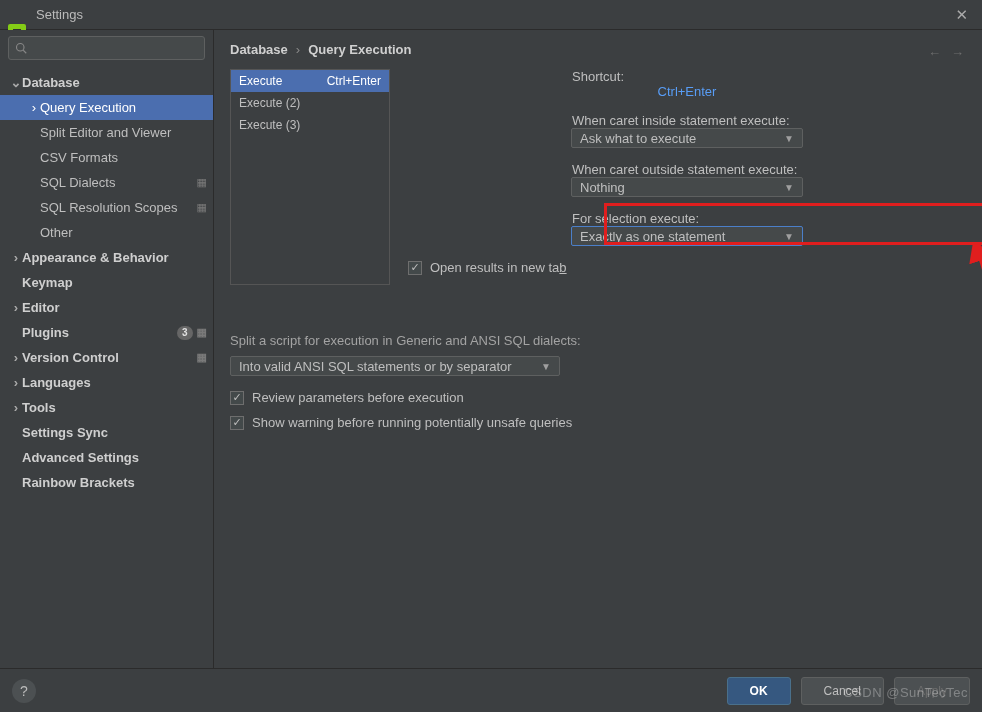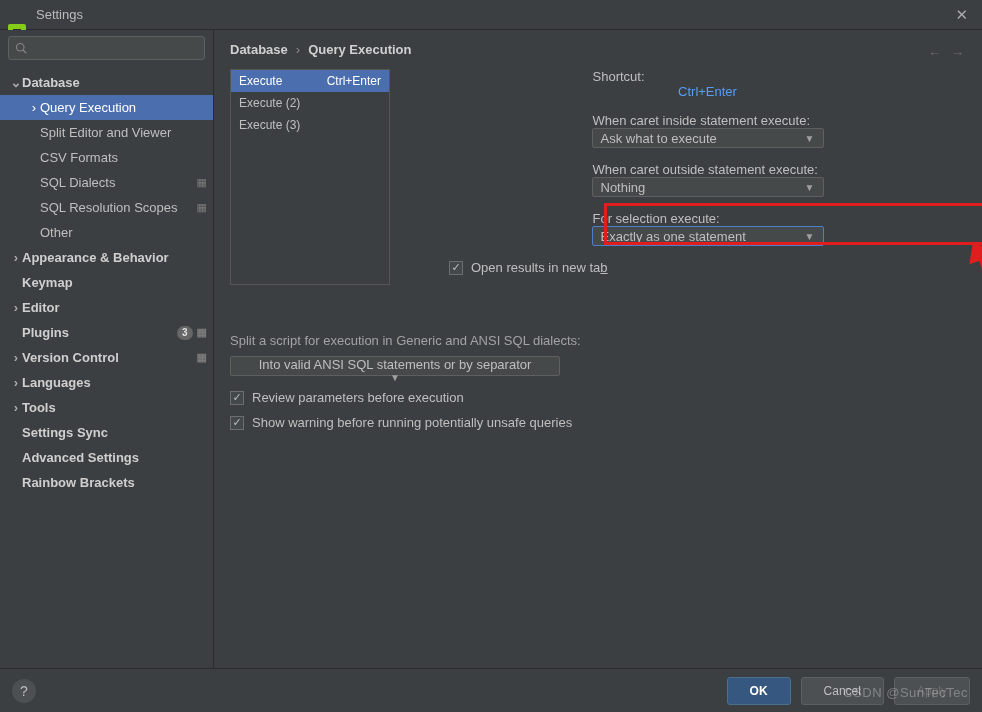--- a/index.html
+++ b/index.html
@@ -20,33 +20,33 @@
   .node.lvl1.sel { background: #4b6eaf; color: #fff; }
   .node .chev { width: 12px; display: inline-flex; justify-content:center; color:#a9a9a9;}
   .node .lbl { flex: 1; white-space: nowrap; overflow: hidden; text-overflow: ellipsis; }
   .node .gear { color: #7a7a7a; font-size: 11px; margin-left: 4px; }
   .badge { background: #666; color: #e0e0e0; border-radius: 8px; font-size: 10px; padding: 0 5px; line-height: 14px; height: 14px; }
   .main { flex: 1; display: flex; flex-direction: column; padding: 12px 16px 8px 16px; position: relative; }
   .crumbs { display: flex; align-items: center; margin-bottom: 12px; color:#d0d0d0; font-weight:bold;}
   .crumbs .sep { margin: 0 8px; color: #888; font-weight:normal;}
   .navbtns { position: absolute; right: 18px; top: 14px; display: flex; gap: 10px; color: #6e6e6e; }
   .content { flex: 1; display: flex; flex-direction: column; }
-  .toprow { display: flex; gap: 41px; }
+  .toprow { display: flex; }
   .exec-list { width: 160px; border: 1px solid #555; background: #3c3f41; }
   .exec-row { display: flex; justify-content: space-between; align-items: center; height: 22px; padding: 0 8px; font-size: 12px; color:#bfbfbf; cursor:pointer;}
   .exec-row.sel { background: #4b6eaf; color: #fff; }
   .formcol { flex: 1; padding-left: 18px; }
   .frow { display: flex; align-items: center; margin-bottom: 14px; flex-direction: column; }
   .flabel { width: 230px; color:#bfbfbf;}
   .fval { flex: 1; }
   .link { color: #589df6; }
   .select { width: 232px; height: 20px; background: #45494a; border: 1px solid #5e6060; color: #bfbfbf; display: flex; align-items: center; justify-content: space-between; padding: 0 8px; border-radius: 2px; cursor:pointer;}
   .select.hl { border: 1px solid #4b7fc9; }
   .select .arr { color: #9f9f9f; font-size: 10px; }
-  .select.wide { width: 244px; flex-direction: column; }
+  .select.wide { width: 244px; }
   .cbrow { display: flex; align-items: center; margin-bottom: 10px; color:#bfbfbf;}
   .cbrow .box { width: 14px; height: 14px; border: 1px solid #6e6e6e; margin-right: 8px; display: flex; align-items: center; justify-content: center; font-size: 11px; color: #bfbfbf; background:#43494a;}
   .sectext { color:#a3a3a3; margin-bottom:8px; }
   .redbox { position: absolute; border: 3px solid #e01e1e; pointer-events: none; left: 390px; top: 173px; width: 525px; height: 42px; }
   .arrow { position: absolute; left: 755px; top: 215px; pointer-events:none;}
   .footer { height: 44px; border-top: 1px solid #2b2b2b; display: flex; align-items: center; padding: 0 12px; }
   .help { width: 24px; height: 24px; border-radius: 12px; background: #4c5052; color: #bbb; display: flex; align-items: center; justify-content: center; font-size: 14px; cursor:pointer;}
   .footer .spacer { flex: 1; }
   .btn { height: 28px; padding: 0 22px; border: 1px solid #5e6060; background: #4c5052; color: #bfbfbf; border-radius: 3px; margin-left: 10px; font-size: 12px; cursor:pointer;}
   .btn.primary { background: #365880; border-color: #4a708b; color: #fff; font-weight: bold; }

